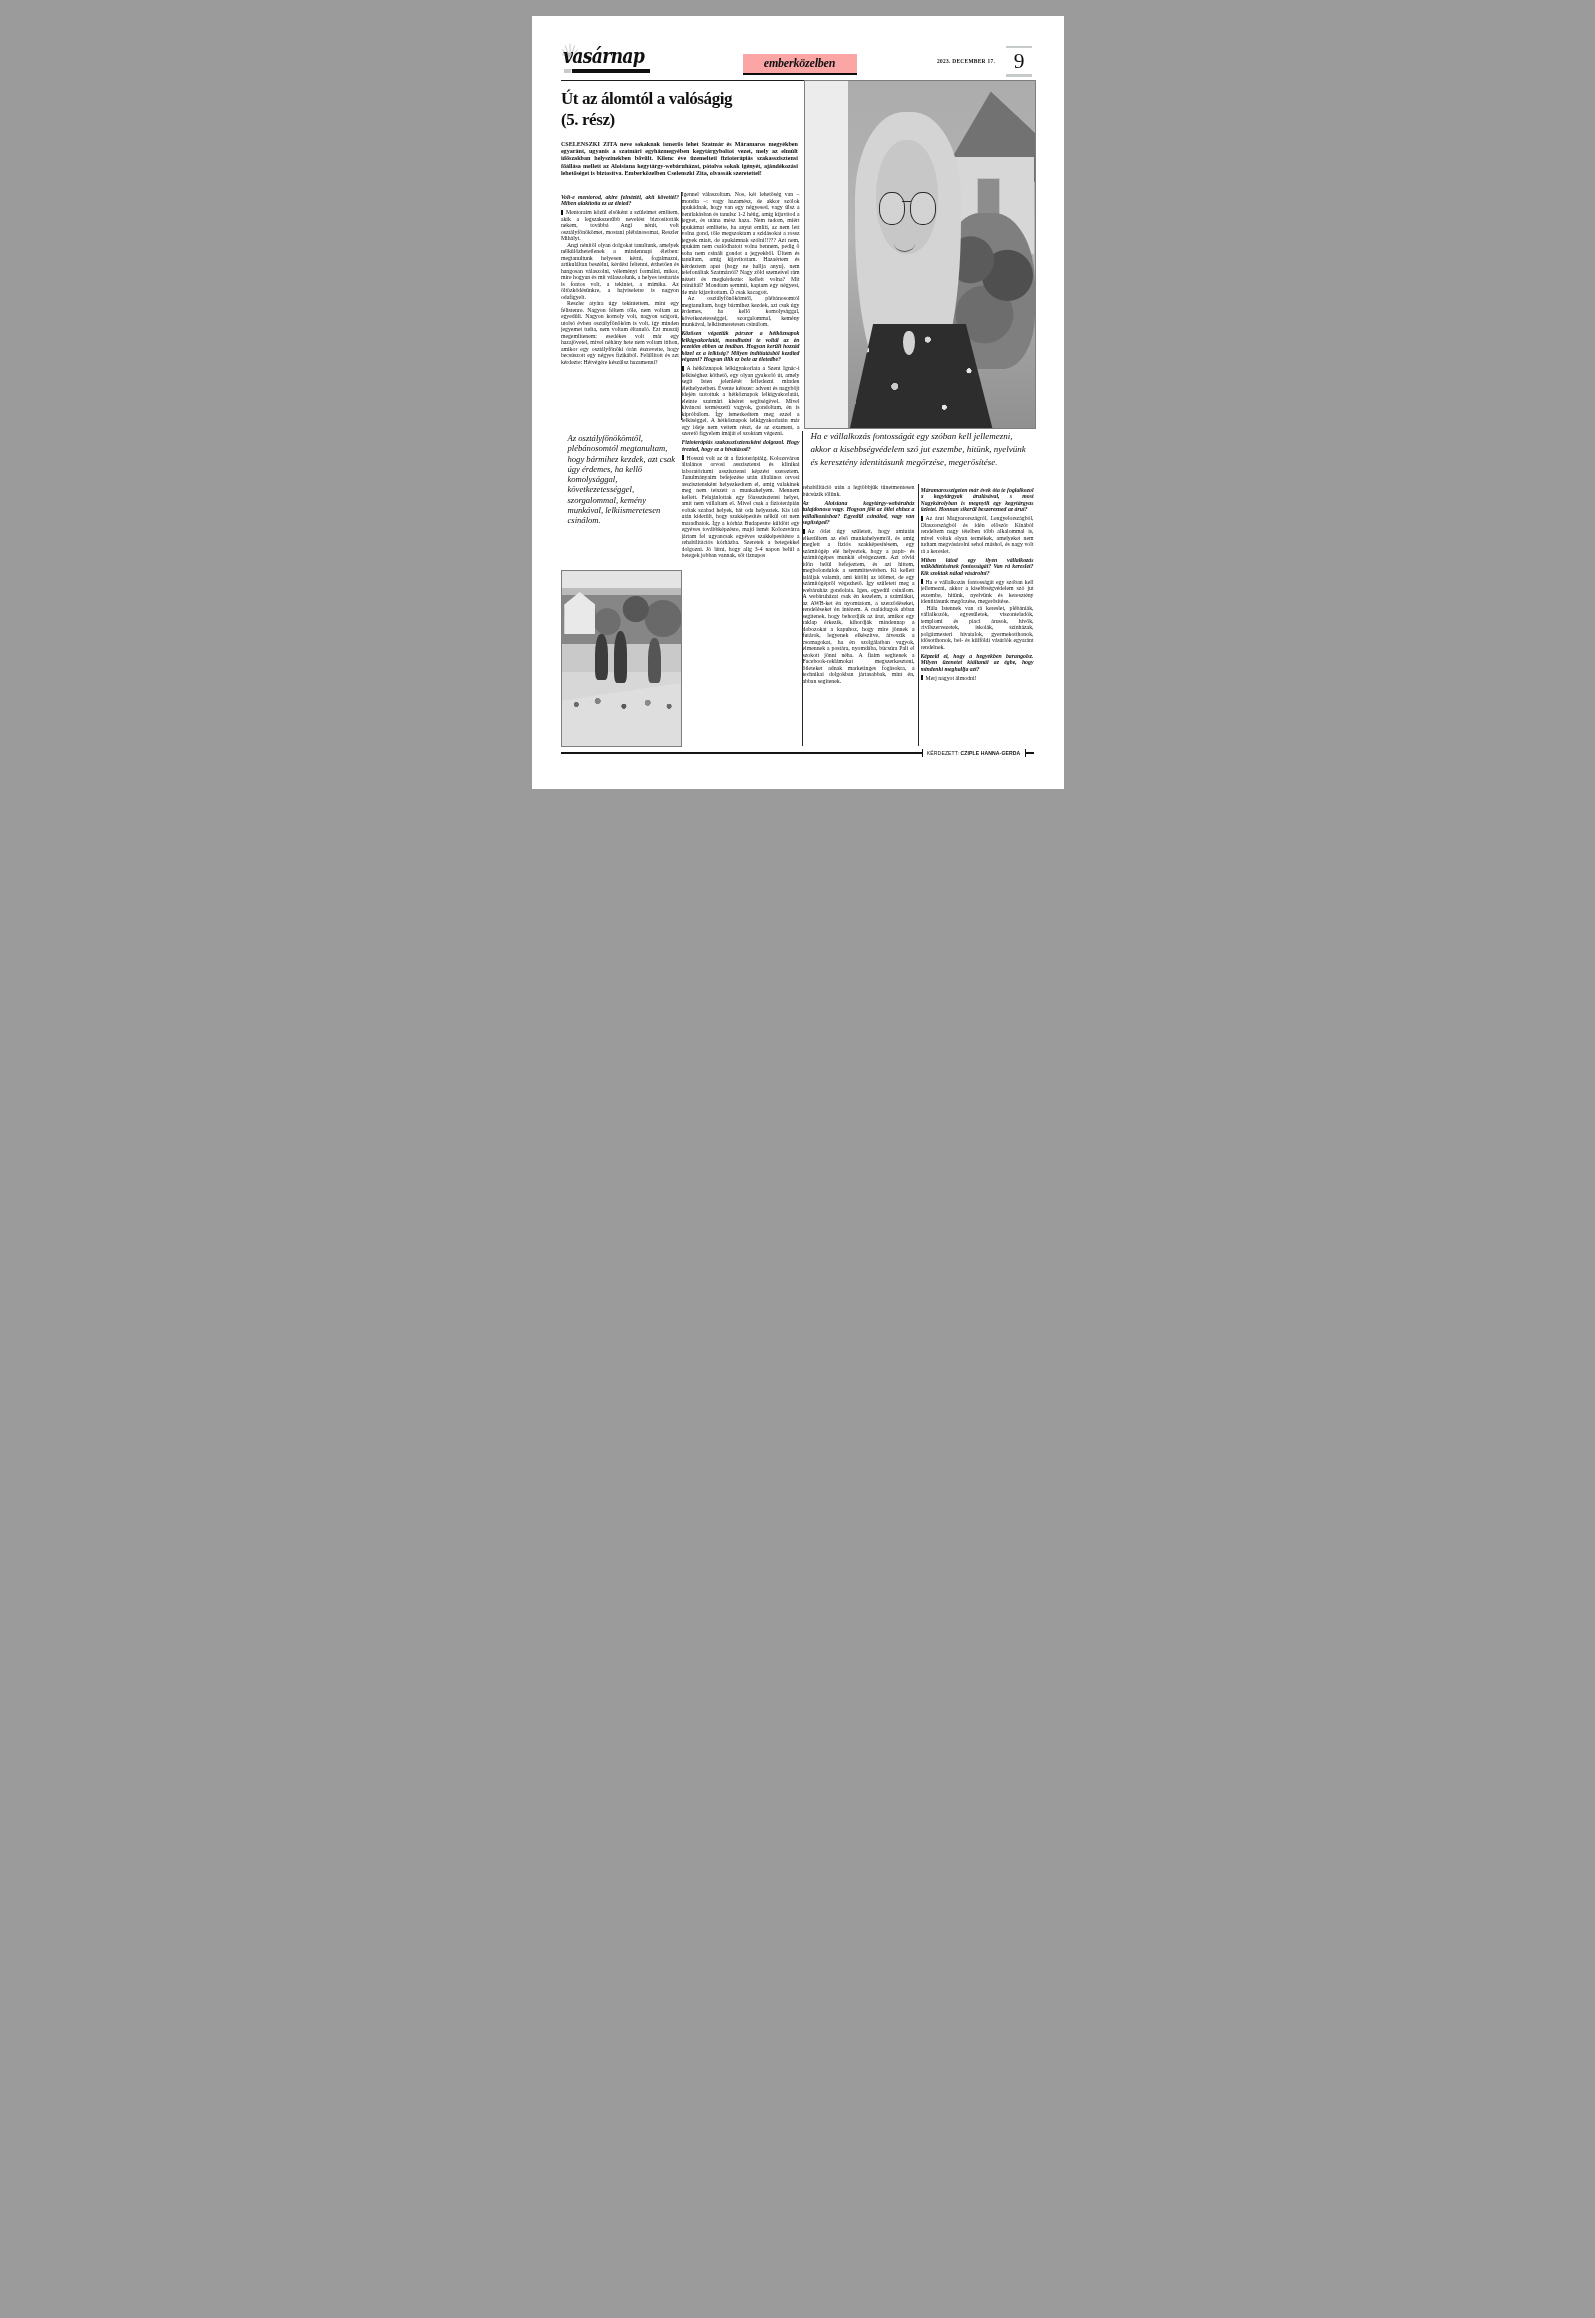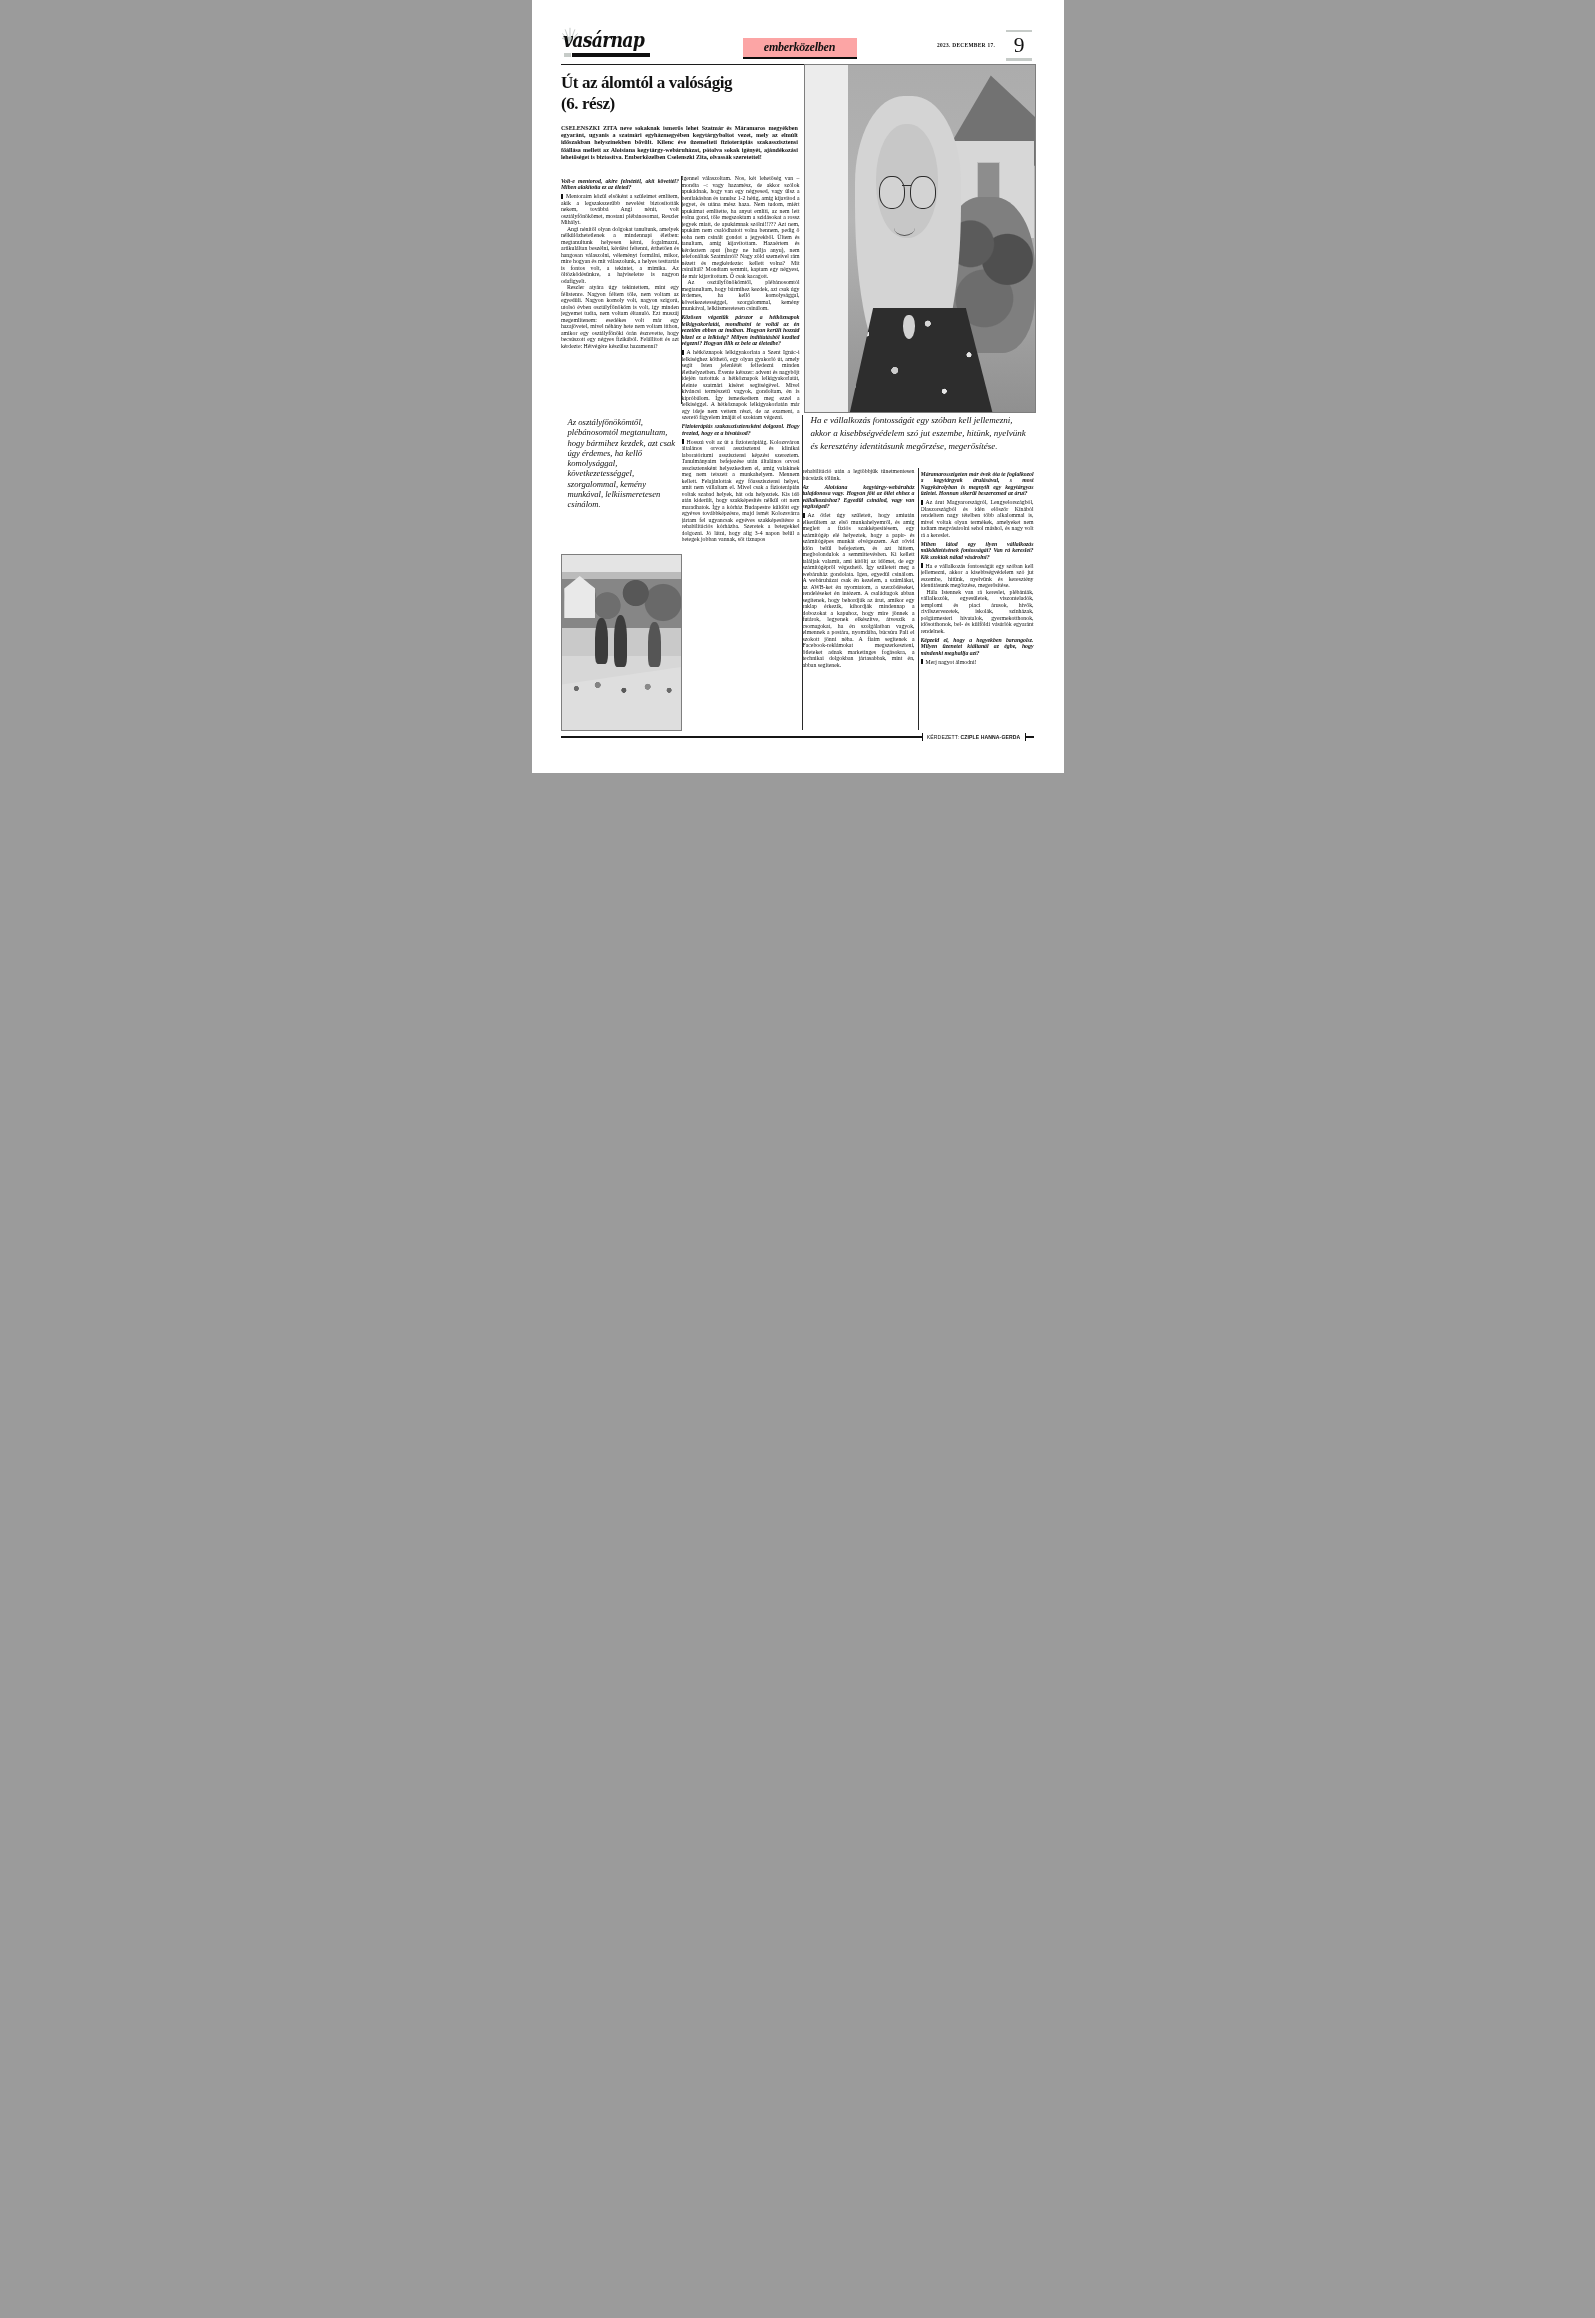--- a/index.html
+++ b/index.html
@@ -1,16 +1,16 @@
 <!DOCTYPE html>
 <html lang="hu" style="font-size:7.5px"><head>
 <meta charset="utf-8">
 <style>
   html,body{margin:0;padding:0;background:#9b9b9b;}
-  .page{position:relative;width:532px;height:773px;margin:0 auto;background:#ffffff;
+  .page{position:relative;width:532px;height:773px;margin:16px auto;background:#ffffff;
         font-family:"Liberation Serif","DejaVu Serif",serif;color:#111;overflow:hidden;}
   
   .logo{position:absolute;left:29.4px;top:30px;width:98px;height:29px;}
   .logo-sun{position:absolute;left:0.9px;top:-2.8px;width:16px;height:16px;}
   .logo-text{position:absolute;left:1.9px;top:0;display:inline-block;transform:scaleX(.84);transform-origin:left;
              font-family:"DejaVu Serif",serif;font-style:italic;font-weight:bold;font-size:20.6px;line-height:21.5px;letter-spacing:-0.9px;}
   .logo-bar{position:absolute;left:2.8px;top:23.4px;width:86px;height:3.3px;
             background:linear-gradient(90deg,#c6cbc8 0 6.5px,#ffffff 6.5px 8.4px,#101010 8.4px);}
   .section{position:absolute;left:211px;top:38px;width:114px;height:18.7px;background:#fca5a5;
            border-bottom:2.3px solid #0d0d0d;text-align:center;}
@@ -124,21 +124,21 @@
   <div class="date">2023. DECEMBER 17.</div>
   <div class="pagenum">
     <div class="bar"></div>
     <div class="num">9</div>
     <div class="bar"></div>
   </div>
   <div class="header-rule"></div>
 
   <div class="main-title">
     <div>Út az álomtól a valóságig</div>
-    <div>(6. rész)</div>
+    <div>(5. rész)</div>
   </div>
   <div class="lead">CSELENSZKI ZITA neve sokaknak ismerős lehet Szatmár és Máramaros megyékben egyaránt, ugyanis a szatmári egyházmegyében kegytárgyboltot vezet, mely az elmúlt időszakban helyszínekben bővült. Kilenc éve üzemelteti fizioterápiás szakasszisztensi főállása mellett az Aloisiana kegytárgy-webáruházat, pótolva sokak igényét, ajándékozási lehetőséget is biztosítva. Emberközelben Cselenszki Zita, olvassák szeretettel!</div>
 
   <div class="col col1">
       <p class="q">Volt-e mentorod, akire felnéztél, akit követtél? Miben alakította ez az életed?</p>
       <p class="a"><span class="marker"></span>Mentoraim közül elsőként a szüleimet említem, akik a legszakszerűbb nevelést biztosították nekem, továbbá Angi nénit, volt osztályfőnökömet, mostani plébánosomat, Reszler Mihályt.</p>
       <p class="p">Angi nénitől olyan dolgokat tanultunk, amelyek nélkülözhetetlenek a mindennapi életben: megtanultunk helyesen kérni, fogalmazni, artikuláltan beszélni, kérdést feltenni, érthetően és hangosan válaszolni, véleményt formálni, mikor, mire hogyan és mit válaszolunk, a helyes testtartás is fontos volt, a tekintet, a mimika. Az öltözködésünkre, a hajviseletre is nagyon odafigyelt.</p>
       <p class="p">Reszler atyára úgy tekintettem, mint egy félistenre. Nagyon féltem tőle, nem voltam az egyedüli. Nagyon komoly volt, nagyon szigorú, utolsó évben osztályfőnököm is volt, így minden jegyemet tudta, nem voltam éltanuló. Ezt muszáj megemlítenem: esedékes volt már egy hazajövetel, mivel néhány hete nem voltam itthon, amikor egy osztályfőnöki órán észrevette, hogy becsúszott egy négyes fizikából. Felállított és azt kérdezte: Hétvégére készülsz hazamenni?</p>
     </div>
   <div class="col col2">

